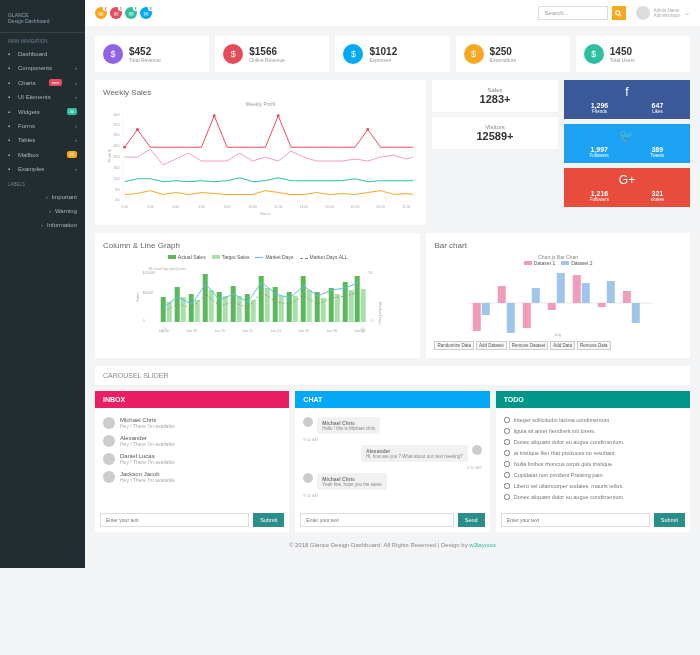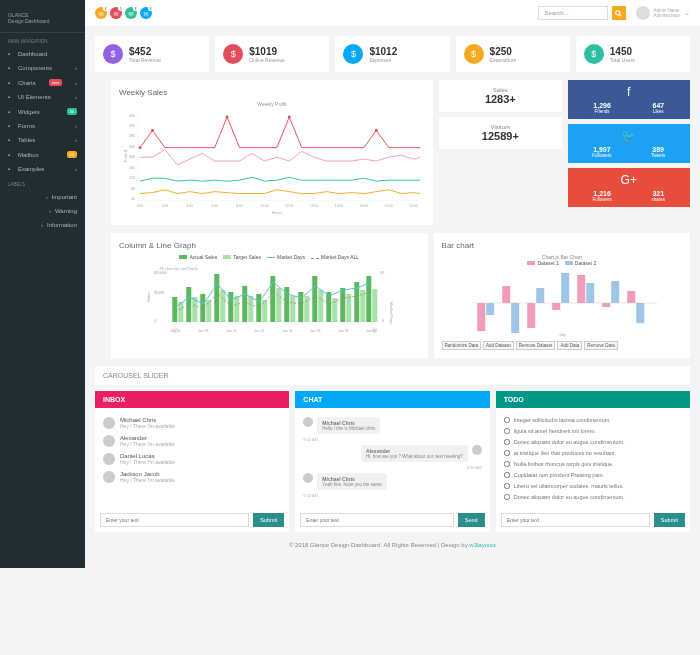--- a/index.html
+++ b/index.html
@@ -23,21 +23,21 @@
 .user { display: flex; align-items: center; gap: 4px; margin-left: 6px; }
 .avatar { width: 14px; height: 14px; border-radius: 50%; background: #ddd; }
 .user-txt { font-size: 6px; color: #2fbfa0; }
 .user-txt span { display: block; color: #aaa; font-size: 4.5px; }
 .content { padding: 10px; }
 .cards { display: flex; gap: 6px; margin-bottom: 8px; }
 .card { background: #fff; flex: 1; padding: 8px; display: flex; align-items: center; gap: 6px; }
 .card .c-ico { width: 20px; height: 20px; border-radius: 50%; display: flex; align-items: center; justify-content: center; color: #fff; font-size: 9px; }
 .card .val { font-weight: 700; font-size: 10px; color: #333; }
 .card .lbl { font-size: 5px; color: #999; }
-.row { display: flex; gap: 6px; margin-bottom: 8px; margin-left: 16px; }
+.row { display: flex; gap: 6px; margin-bottom: 8px; }
 .panel { background: #fff; padding: 8px; }
 .p-title { font-size: 8px; color: #666; margin-bottom: 4px; }
 .stat-box { background: #fff; padding: 7px 10px; margin-bottom: 5px; }
 .stat-box .sl { font-size: 6px; color: #888; }
 .stat-box .sv { font-size: 11px; font-weight: 700; color: #333; }
 .soc { color: #fff; text-align: center; padding: 5px; margin-bottom: 5px; }
 .soc .si { font-size: 12px; margin-bottom: 3px; }
 .soc .sr { display: flex; justify-content: space-around; }
 .soc .sn { font-size: 7px; font-weight: 700; }
 .soc .st { font-size: 4.5px; }
@@ -175,21 +175,21 @@
           <div class="card">
             <div class="c-ico" style="background:#9262e4">$</div>
             <div>
               <div class="val">$452</div>
               <div class="lbl">Total Revenue</div>
             </div>
           </div>
           <div class="card">
             <div class="c-ico" style="background:#e54c5b">$</div>
             <div>
-              <div class="val">$1019</div>
+              <div class="val">$1566</div>
               <div class="lbl">Online Revenue</div>
             </div>
           </div>
           <div class="card">
             <div class="c-ico" style="background:#03a9f4">$</div>
             <div>
               <div class="val">$1012</div>
               <div class="lbl">Expenses</div>
             </div>
           </div>

